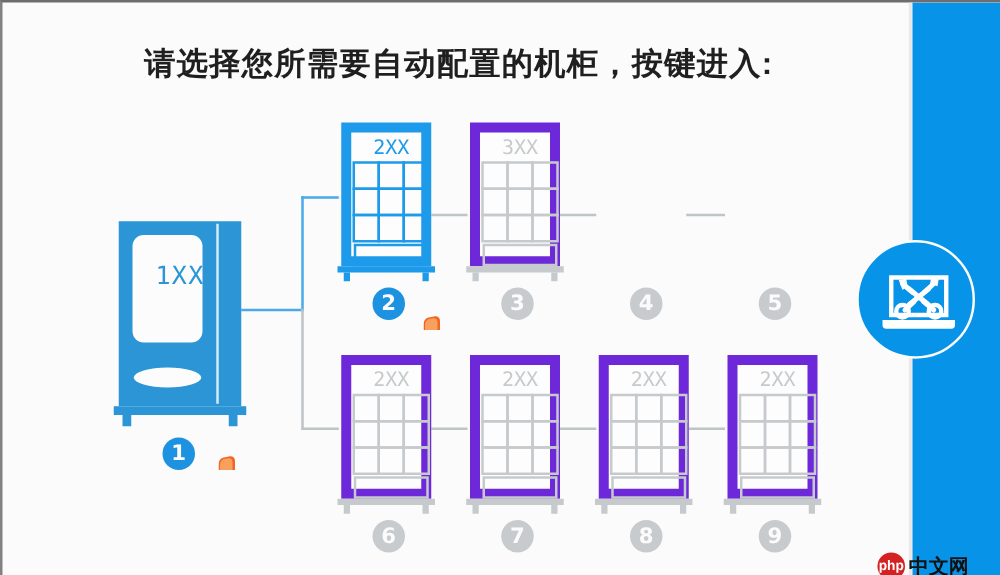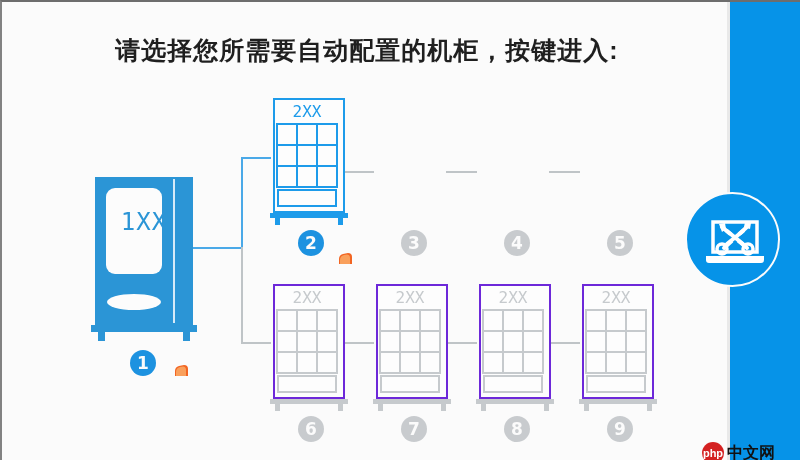--- a/index.html
+++ b/index.html
@@ -68,21 +68,21 @@
   #m1-screen {
     position: absolute; left: 11px; top: 11px;
     width: 56px; height: 86px;
     background: #fcfcfc;
     border-radius: 9px;
   }
   #m1-screen-label {
     position: absolute;
     left: 0; top: 31px; width: 100%;
     text-align: center;
-    font-size: 24px;
+    font-size: 20px;
     color: #2b95d6;
     font-family: "DejaVu Sans Mono", monospace;
     letter-spacing: 1px;
   }
   #m1-tray {
     position: absolute; left: 12px; top: 117px;
     width: 54px; height: 16px;
     background: #fcfcfc;
     border-radius: 50%;
   }
@@ -102,21 +102,21 @@
     background: #2b95d6;
   }
   #m1-foot-l { left: 3px; }
   #m1-foot-r { left: 88px; }
 
   
   .cabinet { position: absolute; width: 72px; height: 122px; }
   .cab-frame {
     position: absolute; left: 0; top: 0;
     width: 72px; height: 115px;
-    border: 2px solid #6d28d9;
+    border: 8px solid #6d28d9;
     background: #fdfdfd;
     padding-left: 11px;
   }
   .cabinet.active .cab-frame { border-color: #1d9bea; }
   .cab-label {
     position: absolute; left: 2px; top: 2px;
     width: 60px; height: 20px;
     text-align: center;
     line-height: 20px;
     font-size: 16px;
@@ -280,20 +280,40 @@
     <div class="cab-base"></div>
     <div class="cab-foot l"></div>
     <div class="cab-foot r"></div>
   </div>
   <div class="badge active" style="left:296px; top:228px;">2</div>
   <svg class="cursor-marker" style="left:336px; top:250px;" viewBox="0 0 15 13">
     <path d="M1 12 L1 7 Q1 3 5 2 L10 1 Q14 1 14 5 L14 12 Z" fill="#f26522"></path>
     <path d="M2 12 L2 8 Q2 4 6 3 L9 2.5 Q12 2.5 12 6 L12 12 Z" fill="#f9a05c"></path>
   </svg>
 
+  <div class="cabinet" style="left:374px; top:96px;">
+    <div class="cab-frame">
+      <div class="cab-label">3XX</div>
+      <div class="cab-grid">
+        <div class="cab-cell"></div>
+        <div class="cab-cell"></div>
+        <div class="cab-cell"></div>
+        <div class="cab-cell"></div>
+        <div class="cab-cell"></div>
+        <div class="cab-cell"></div>
+        <div class="cab-cell"></div>
+        <div class="cab-cell"></div>
+        <div class="cab-cell"></div>
+      </div>
+      <div class="cab-bottom"></div>
+    </div>
+    <div class="cab-base"></div>
+    <div class="cab-foot l"></div>
+    <div class="cab-foot r"></div>
+  </div>
   <div class="badge" style="left:399px; top:228px;">3</div>
 
   <div class="badge" style="left:502px; top:228px;">4</div>
 
   <div class="badge" style="left:605px; top:228px;">5</div>
 
   <div class="cabinet" style="left:271px; top:282px;">
     <div class="cab-frame">
       <div class="cab-label">2XX</div>
       <div class="cab-grid">

